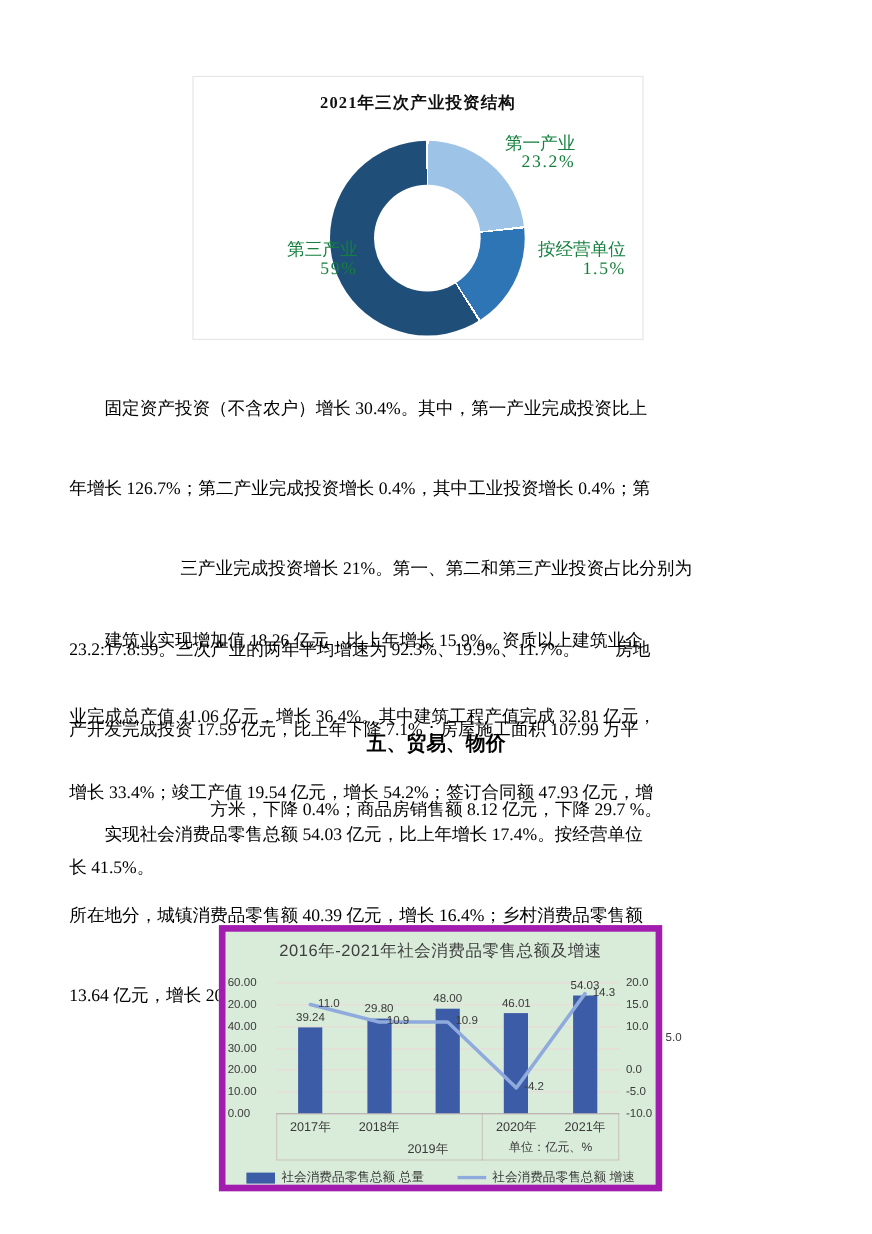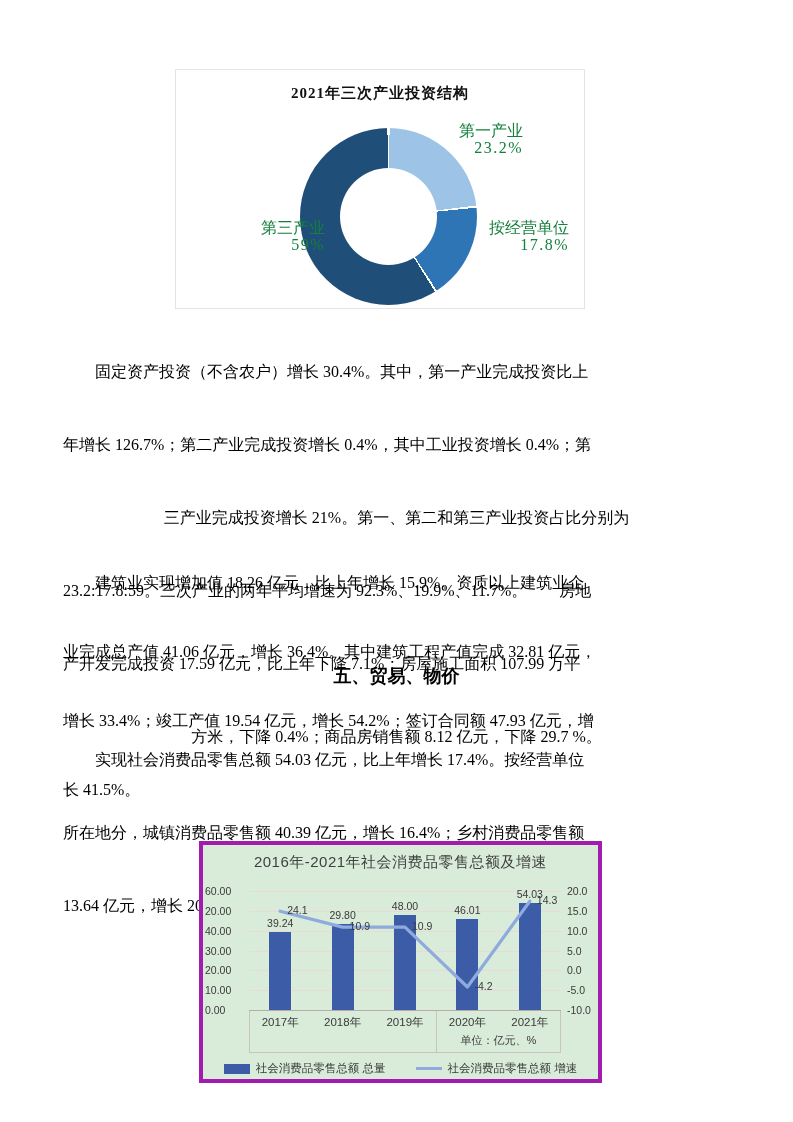--- a/index.html
+++ b/index.html
@@ -45,21 +45,21 @@
   .line.indent { padding-left:32px; }
   .section-heading {
     position:absolute; left:0; right:0; top:658px; height:36px; line-height:36px;
     text-align:center; font-family:"Liberation Sans","DejaVu Sans",sans-serif;
     font-weight:bold; font-size:18px; color:#000;
   }
 
   
   .chart2-box {
     position:absolute; left:199px; top:841px; width:403px; height:242px;
-    border:4px solid #a21caf; box-sizing:border-box;
+    border:6px solid #a21caf; box-sizing:border-box;
     font-family:"Liberation Sans","DejaVu Sans",sans-serif; color:#3d3d3d;
   }
   .chart2-title {
     position:absolute; left:0; right:0; top:8px; text-align:center;
     font-size:15px; letter-spacing:0.5px; color:#3f3f3f;
   }
   .plot { position:absolute; left:46px; top:46px; width:312px; height:119px; overflow:visible; }
   .gridline { position:absolute; left:0; right:0; height:1px; background:#ead9d9; }
   .gridline.base { background:#b9a9a9; }
   .bar { position:absolute; bottom:0; }
@@ -95,21 +95,21 @@
     <div class="chart1-title">2021年三次产业投资结构</div>
     <div class="donut" id="donut" style="background: conic-gradient(rgb(255, 255, 255) 0deg, rgb(255, 255, 255) 0.7deg, rgb(157, 195, 230) 0.7deg, rgb(157, 195, 230) 82.82deg, rgb(255, 255, 255) 82.82deg, rgb(255, 255, 255) 83.52deg, rgb(255, 255, 255) 83.52deg, rgb(255, 255, 255) 84.22deg, rgb(46, 117, 182) 84.22deg, rgb(46, 117, 182) 146.9deg, rgb(255, 255, 255) 146.9deg, rgb(255, 255, 255) 147.6deg, rgb(255, 255, 255) 147.6deg, rgb(255, 255, 255) 148.3deg, rgb(31, 78, 121) 148.3deg, rgb(31, 78, 121) 359.3deg, rgb(255, 255, 255) 359.3deg, rgb(255, 255, 255) 360deg);">
       <div class="donut-hole" id="donutHole" style="height: 97px; width: 97px; margin: -48.5px 0px 0px -48.5px;"></div>
     </div>
     <div class="pie-label" id="pieLabel1">
       <div>第一产业</div>
       <div class="pct">23.2%</div>
     </div>
     <div class="pie-label" id="pieLabel2">
       <div>按经营单位</div>
-      <div class="pct">17.8%</div>
+      <div class="pct">1.5%</div>
     </div>
     <div class="pie-label" id="pieLabel3">
       <div>第三产业</div>
       <div class="pct">59%</div>
     </div>
   </div>
 
   <div class="textblock" id="p1">
     <div class="line indent">固定资产投资（不含农户）增长 30.4%。其中，第一产业完成投资比上</div>
     <div class="line">年增长 126.7%；第二产业完成投资增长 0.4%，其中工业投资增长 0.4%；第</div>
@@ -142,21 +142,21 @@
         <div class="tick" style="top: 78.6667px;">40.00</div>
         <div class="tick" style="top: 98.5px;">30.00</div>
         <div class="tick" style="top: 118.333px;">20.00</div>
         <div class="tick" style="top: 138.167px;">10.00</div>
         <div class="tick" style="top: 158px;">0.00</div>
       </div>
     <div class="ticks-right" id="ticksRight">
         <div class="tick" style="top: 39px;">20.0</div>
         <div class="tick" style="top: 58.8333px;">15.0</div>
         <div class="tick" style="top: 78.6667px;">10.0</div>
-        <div class="tick" style="top: 99px;">5.0</div>
+        <div class="tick" style="top: 89px; margin-left: 36px;">5.0</div>
         <div class="tick" style="top: 118.333px;">0.0</div>
         <div class="tick" style="top: 138.167px;">-5.0</div>
         <div class="tick" style="top: 158px;">-10.0</div>
       </div>
     <div class="plot" id="plot">
         <div class="gridline" style="top: 0px;"></div>
         <div class="gridline" style="top: 19.8333px;"></div>
         <div class="gridline" style="top: 39.6667px;"></div>
         <div class="gridline" style="top: 59.5px;"></div>
         <div class="gridline" style="top: 79.3333px;"></div>
@@ -168,32 +168,32 @@
         <div class="bar-label" style="left: 69.6px; bottom: 89.1163px;">29.80</div>
         <div class="bar" style="left: 145px; width: 22px; height: 95.2px; background: rgb(60, 92, 168);"></div>
         <div class="bar-label" style="left: 132px; bottom: 98.2px;">48.00</div>
         <div class="bar" style="left: 207.4px; width: 22px; height: 91.2532px; background: rgb(60, 92, 168);"></div>
         <div class="bar-label" style="left: 194.4px; bottom: 94.2532px;">46.01</div>
         <div class="bar" style="left: 269.8px; width: 22px; height: 107.159px; background: rgb(60, 92, 168);"></div>
         <div class="bar-label" style="left: 256.8px; bottom: 110.159px; margin-top: 32px;">54.03</div>
         <svg class="trend-svg" width="312" height="119" viewBox="0 0 312 119">
           <polyline points="31.2,20.230000000000004 93.6,36.096666666666664 156,36.096666666666664 218.4,95.99333333333334 280.8,10.313333333333333" fill="none" stroke="#8FAADC" stroke-width="3.2" stroke-linejoin="round" stroke-linecap="round"></polyline>
         </svg>
-        <div class="line-label" style="left: 38.2px; top: 13.23px;">24.1</div>
+        <div class="line-label" style="left: 38.2px; top: 13.23px;">11.0</div>
         <div class="line-label" style="left: 100.6px; top: 29.0967px;">10.9</div>
         <div class="line-label" style="left: 163px; top: 29.0967px;">10.9</div>
         <div class="line-label" style="left: 225.4px; top: 88.9933px;">-4.2</div>
         <div class="line-label" style="left: 287.8px; top: 3.31333px;">14.3</div>
       </div>
     <div class="label-box"></div>
     <div class="label-divider"></div>
     <div id="xLabels">
         <div class="x-label" style="left: 45.2px;">2017年</div>
         <div class="x-label" style="left: 107.6px;">2018年</div>
-        <div class="x-label" style="left: 170px;">2019年</div>
+        <div class="x-label" style="left: 152px; margin-top: 20px;">2019年</div>
         <div class="x-label" style="left: 232.4px; text-align: center;">2020年</div>
         <div class="x-label" style="left: 294.8px;">2021年</div>
       </div>
     <div class="unit-note">单位：亿元、%</div>
     <div class="legend">
       <div class="legend-item">
         <span class="legend-swatch-bar" id="swatchBar" style="background: rgb(60, 92, 168);"></span>
         <span>社会消费品零售总额 总量</span>
       </div>
       <div class="legend-item">

